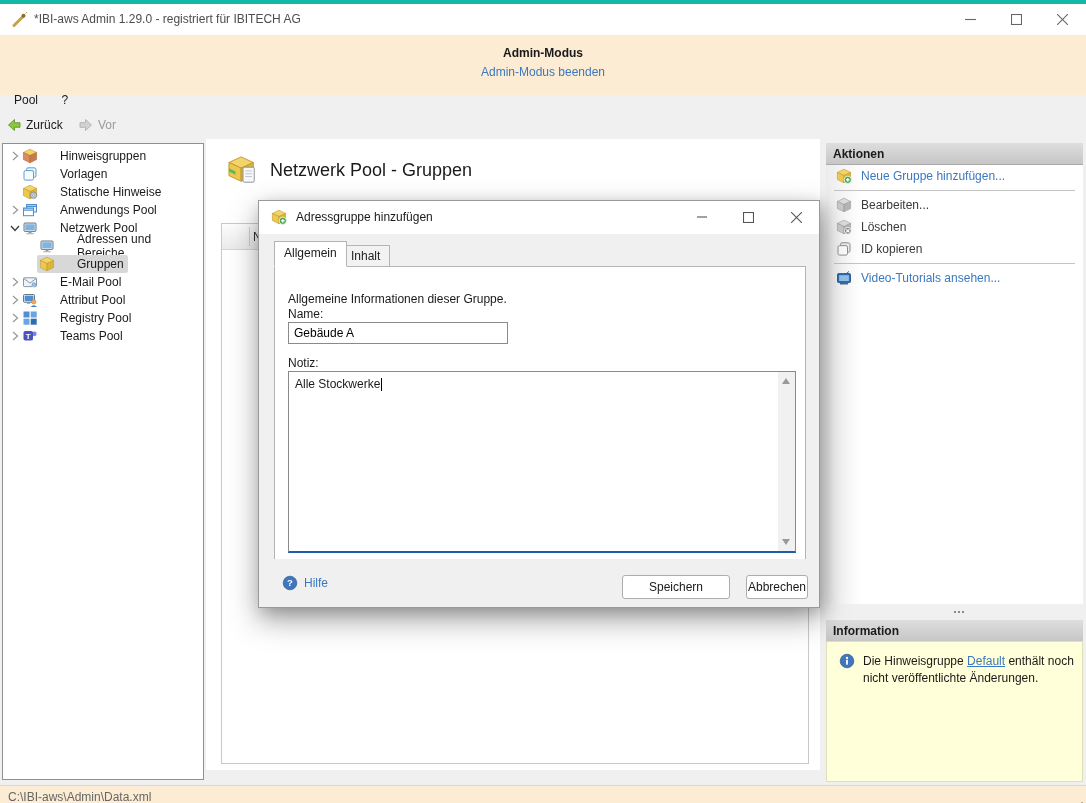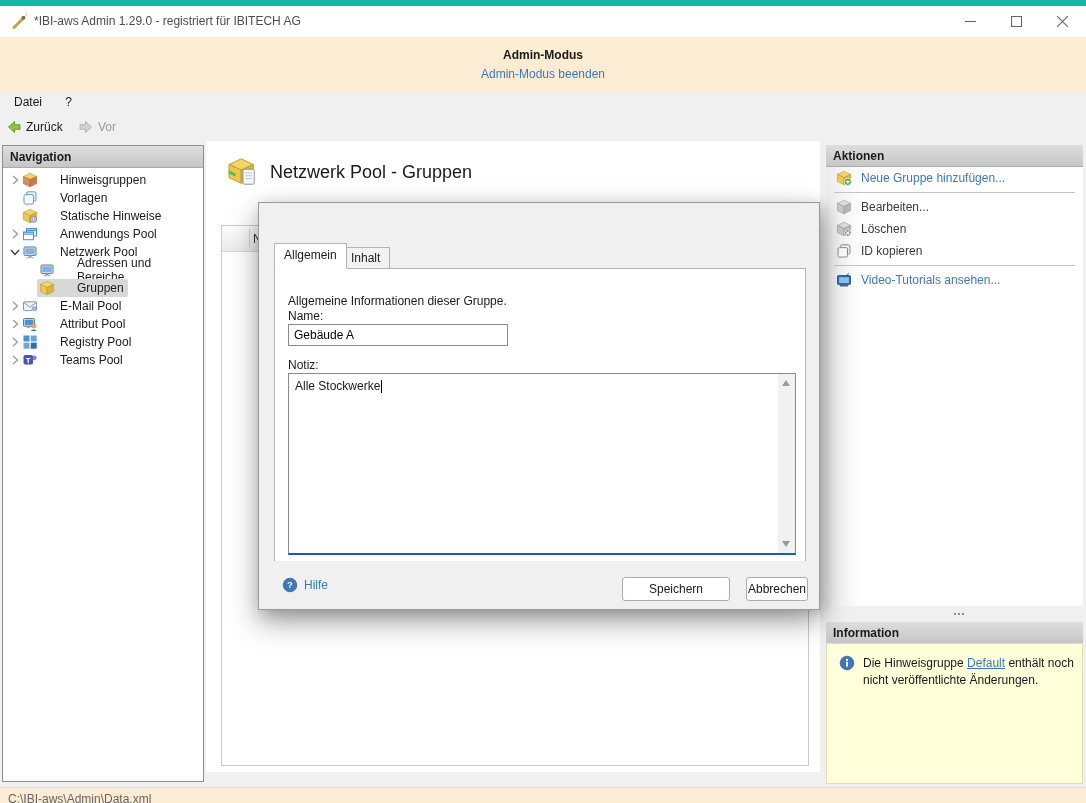--- a/index.html
+++ b/index.html
@@ -1,29 +1,29 @@
 <!DOCTYPE html>
 <html><head>
 <meta charset="utf-8">
 <style>
   * { margin:0; padding:0; box-sizing:border-box; }
   html,body { width:1086px; height:803px; }
   body { font-family:"Liberation Sans","DejaVu Sans",sans-serif; font-size:12px; color:#1a1a1a; background:#f0f0f0; }
-  #app { position:relative; width:1086px; height:803px; background:#f0f0f0; border-top:6px solid #14b8a6; overflow:hidden; }
+  #app { position:relative; width:1086px; height:803px; background:#f0f0f0; border-top:4px solid #14b8a6; overflow:hidden; }
 
   
   #titlebar { position:absolute; left:0; top:0; width:1086px; height:31px; background:#ffffff; }
   #titlebar .app-icon { position:absolute; left:10px; top:7px; width:18px; height:18px; }
   #titlebar .title-text { position:absolute; left:34px; top:8px; color:#4d4d4d; }
   .win-btn { position:absolute; top:0; width:46px; height:30px; display:flex; align-items:center; justify-content:center; }
   .win-btn svg { stroke:#666; fill:none; stroke-width:1.1; }
   #btn-min { left:947px; } #btn-max { left:993px; } #btn-close { left:1039px; }
 
   
-  #banner { position:absolute; left:0; top:31px; width:1086px; height:54px; background:#fcecd4; text-align:center; }
+  #banner { position:absolute; left:0; top:31px; width:1086px; height:60px; background:#fcecd4; text-align:center; }
   #banner .banner-title { position:absolute; left:0; right:0; top:11px; font-weight:bold; }
   #banner .banner-link { position:absolute; left:0; right:0; top:30px; color:#3b78bf; cursor:pointer; }
 
   
   #menubar { position:absolute; left:0; top:85px; width:1086px; height:23px; }
   .menu-item { display:inline-block; padding:4px 10px; }
   #menubar .menu-item:first-child { margin-left:4px; }
   #toolbar { position:absolute; left:0; top:108px; width:1086px; height:25px; }
   .tool-btn { display:inline-flex; align-items:center; gap:4px; padding:3px 6px; height:25px; }
   .tool-btn svg { width:16px; height:16px; }
@@ -252,41 +252,40 @@
         </svg>
     </div>
   </div>
 
   <div id="banner">
     <div class="banner-title">Admin-Modus</div>
     <div class="banner-link">Admin-Modus beenden</div>
   </div>
 
   <div id="menubar">
-    <span class="menu-item">Datei</span>
+    <span class="menu-item">Pool</span>
     <span class="menu-item">?</span>
   </div>
 
   <div id="toolbar">
     <span class="tool-btn">
       <svg>
           <use href="#i-arrow-left"></use>
         </svg>
       <span>Zurück</span>
     </span>
     <span class="tool-btn disabled">
       <svg>
           <use href="#i-arrow-right"></use>
         </svg>
       <span>Vor</span>
     </span>
   </div>
 
   <div id="navpanel">
-    <div class="panel-header">Navigation</div>
     <div id="tree">
       <div class="tree-row">
         <span class="expander">
             <svg class="ic" width="13" height="13">
               <use href="#i-chev-right"></use>
             </svg>
           </span>
         <span class="row-content">
             <svg class="ic">
               <use href="#i-cube-red"></use>
@@ -470,20 +469,42 @@
       </svg>
     <span class="info-text"><span>Die Hinweisgruppe </span><a class="def-link">Default</a><span> enthält noch nicht veröffentlichte Änderungen.</span></span>
   </div>
 
   <div id="statusbar">
     <span class="path">C:\IBI-aws\Admin\Data.xml</span>
     <span class="grip"></span>
   </div>
 
   <div id="dialog">
+    <div id="dlg-titlebar">
+      <svg class="ic">
+          <use href="#i-cube-plus"></use>
+        </svg>
+      <span class="dlg-title">Adressgruppe hinzufügen</span>
+      <div class="dlg-btn" id="dlg-min">
+        <svg width="10" height="10">
+            <line x1="0" y1="5" x2="10" y2="5"></line>
+          </svg>
+      </div>
+      <div class="dlg-btn" id="dlg-max">
+        <svg width="11" height="11">
+            <rect x="0.5" y="0.5" width="10" height="10"></rect>
+          </svg>
+      </div>
+      <div class="dlg-btn" id="dlg-close">
+        <svg width="11" height="11">
+            <line x1="0" y1="0" x2="11" y2="11"></line>
+            <line x1="11" y1="0" x2="0" y2="11"></line>
+          </svg>
+      </div>
+    </div>
     <div class="tab" id="tab-allgemein">Allgemein</div>
     <div class="tab" id="tab-inhalt">Inhalt</div>
     <div id="dlg-content">
       <div class="desc">Allgemeine Informationen dieser Gruppe.</div>
       <div class="lbl-name">Name:</div>
       <input id="dlg-name" value="Gebäude A" style="">
       <div class="lbl-note">Notiz:</div>
       <div id="dlg-note">
         <div class="note-text-wrap"><span>Alle Stockwerke</span><span class="caret"></span></div>
         <div class="vscroll">

